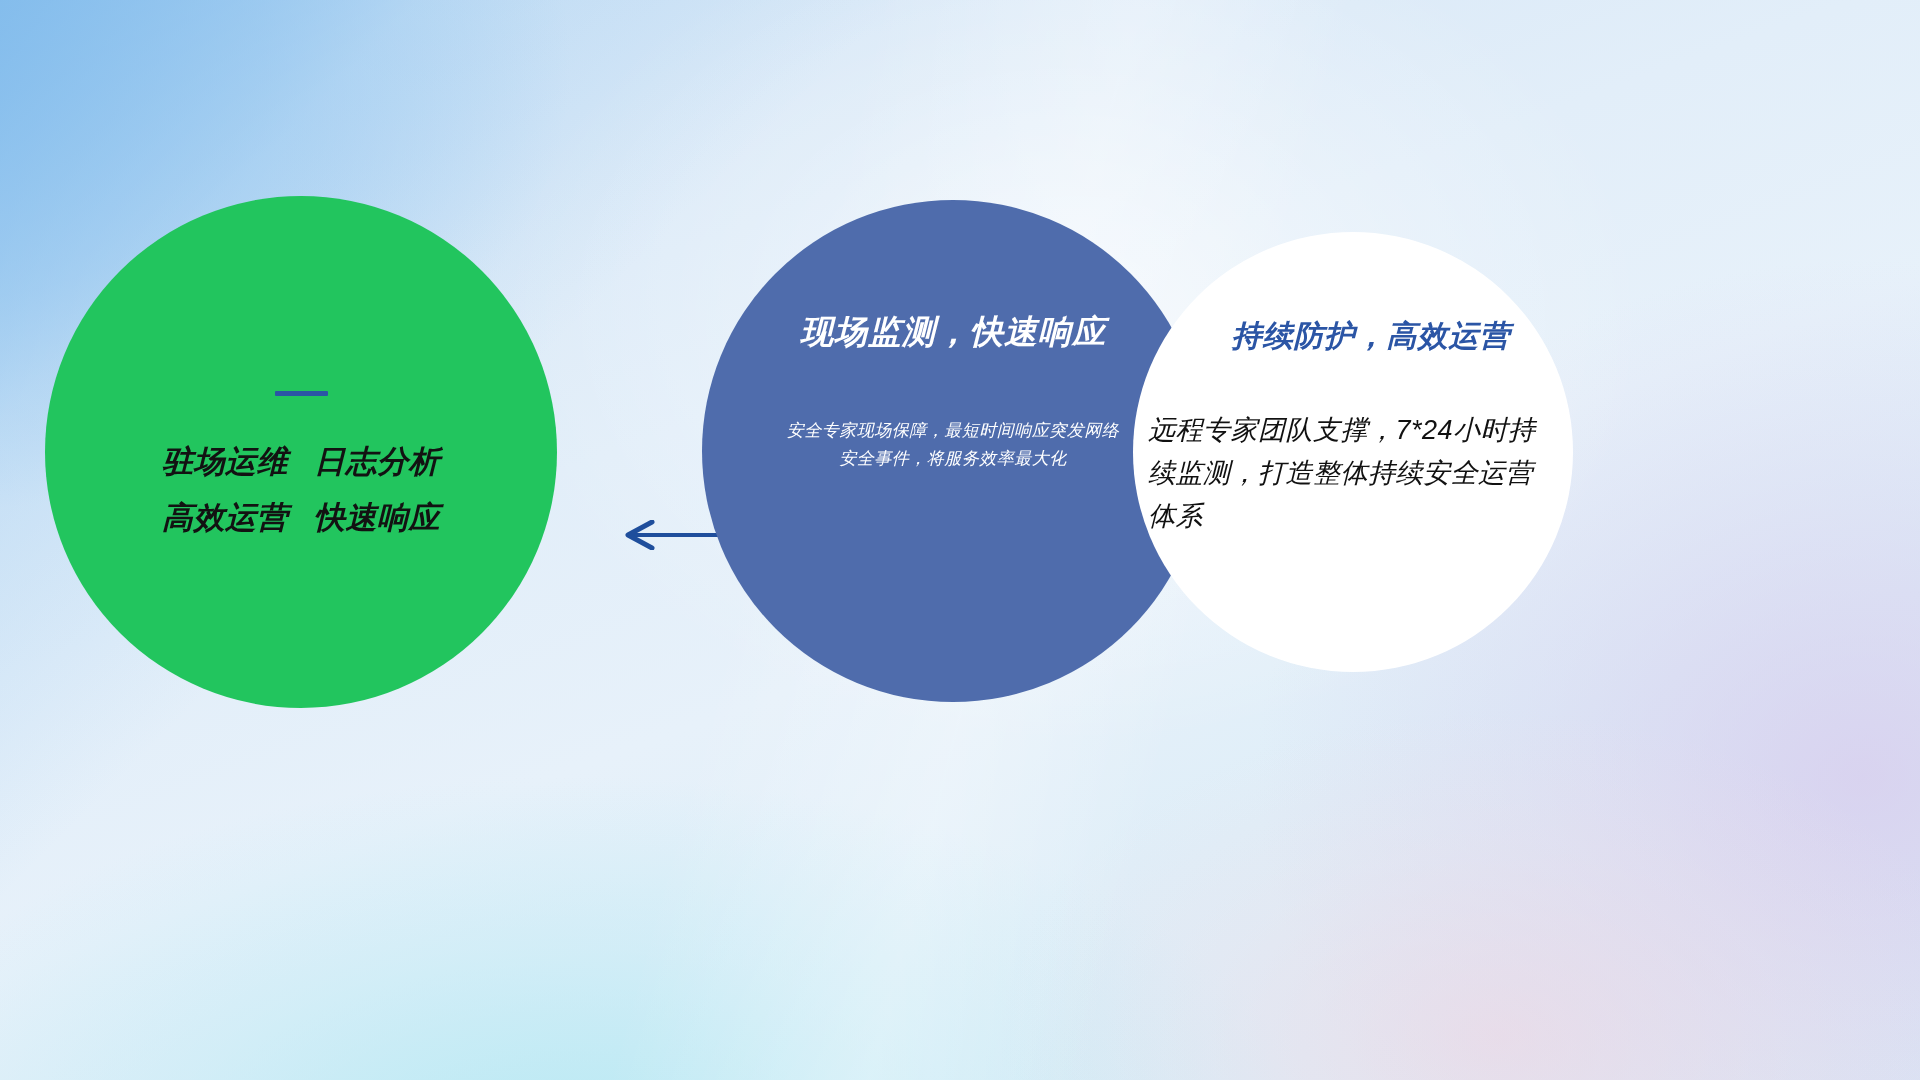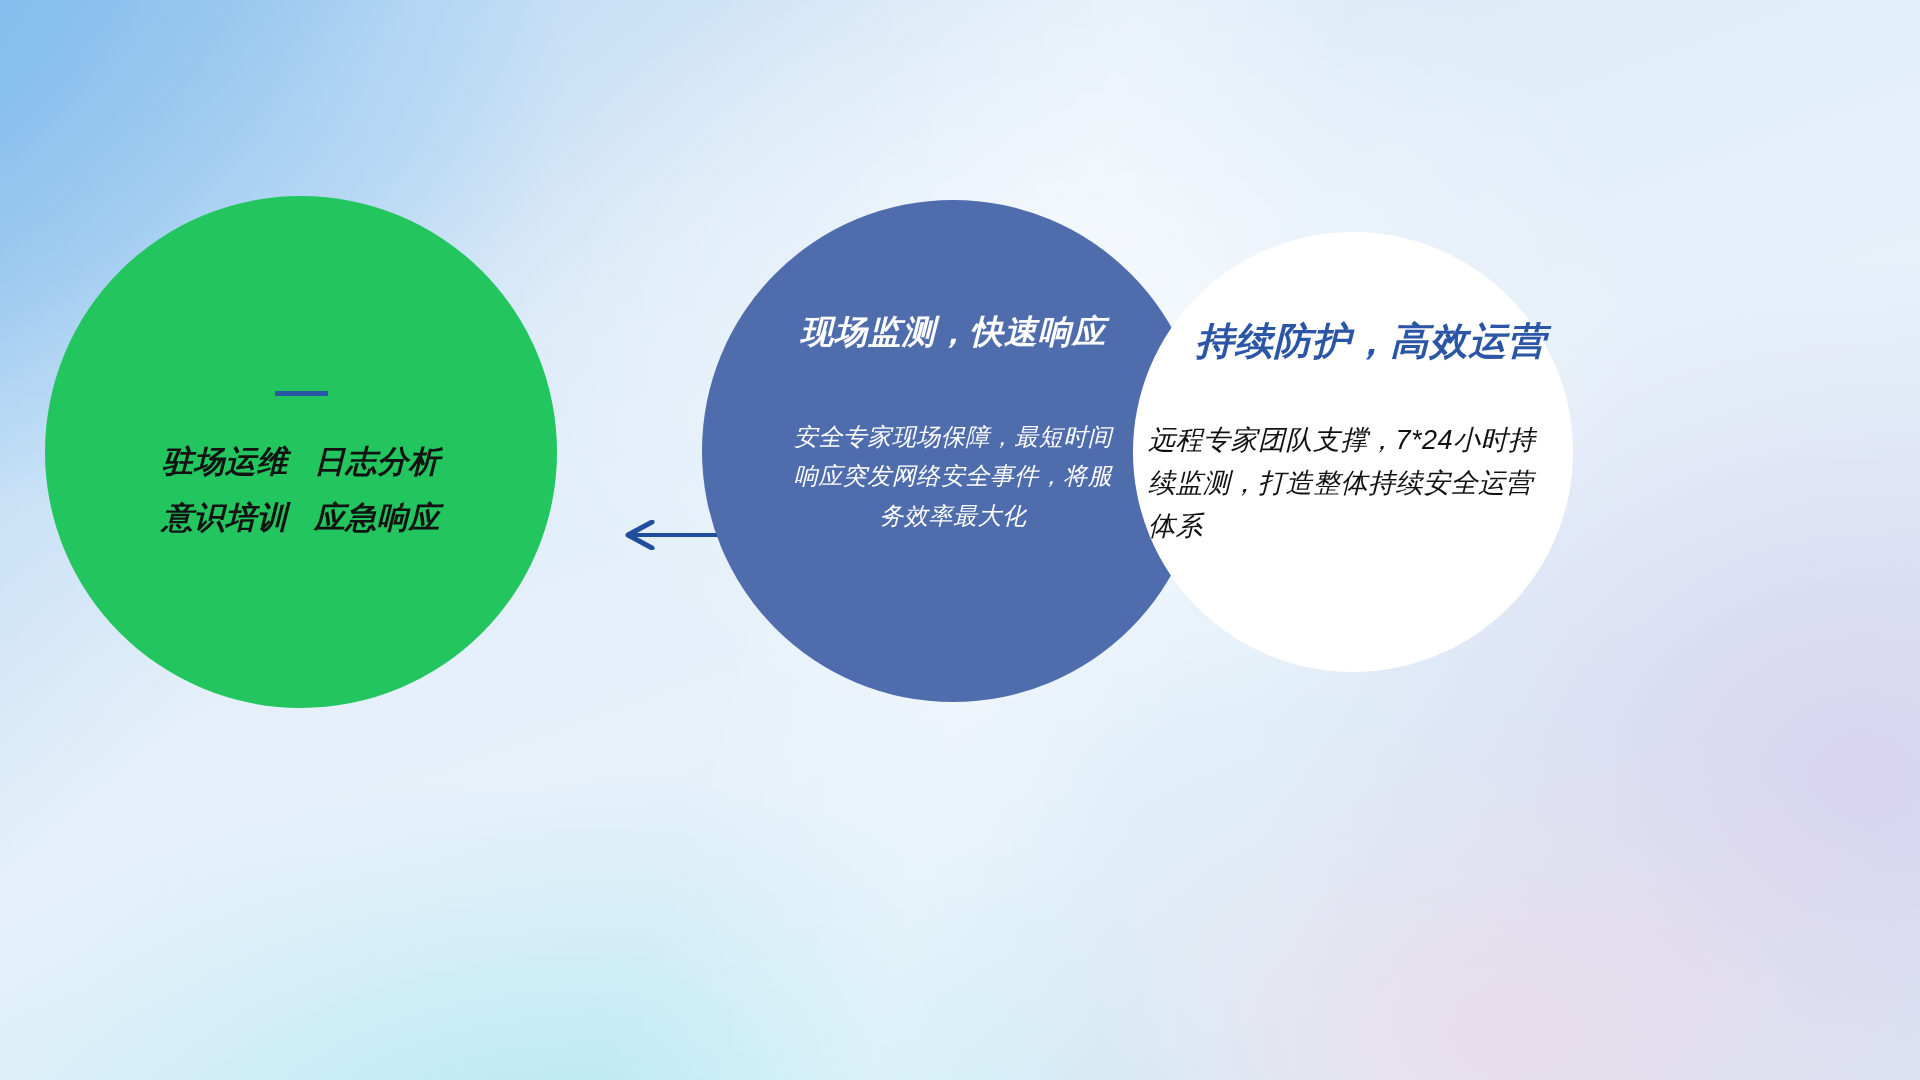--- a/index.html
+++ b/index.html
@@ -119,39 +119,39 @@
     font-weight: bold;
     font-size: 33px;
     letter-spacing: 1px;
     white-space: nowrap;
   }
   #circle-mid .body {
     margin-top: 62px;
     width: 340px;
     text-align: center;
     color: #ffffff;
-    font-size: 24px;
+    font-size: 17px;
     line-height: 1.64;
     letter-spacing: 0.5px;
   }
 
   
   #circle-right {
     left: 1133px;
     top: 232px;
     width: 440px;
     height: 440px;
     background: #ffffff;
     z-index: 6;
   }
   #circle-right .title {
     margin-top: 84px;
     color: #2b55a5;
     font-weight: bold;
-    font-size: 38px;
+    font-size: 30px;
     letter-spacing: 1px;
     white-space: nowrap;
     margin-left: 36px;
   }
   #circle-right .body {
     margin-top: 52px;
     width: 410px;
     color: #111111;
     font-size: 27px;
     line-height: 1.60;
@@ -187,21 +187,21 @@
     <polyline points="44,2 20,15 44,28" fill="none" stroke="#1f4e9c" stroke-width="5" stroke-linecap="round" stroke-linejoin="round"></polyline>
   </svg>
 
   <div class="circle" id="circle-left">
     <div class="divider"></div>
     <div class="lines">
       <span class="row">
         <span>驻场运维</span><span class="gap"></span><span>日志分析</span>
       </span>
       <span class="row">
-        <span>意识培训</span><span class="gap"></span><span>应急响应</span>
+        <span>高效运营</span><span class="gap"></span><span>快速响应</span>
       </span>
     </div>
   </div>
 
   <div class="circle" id="circle-mid">
     <div class="title">现场监测，快速响应</div>
     <div class="body">安全专家现场保障，最短时间响应突发网络安全事件，将服务效率最大化</div>
   </div>
 
   <div class="circle" id="circle-right">

